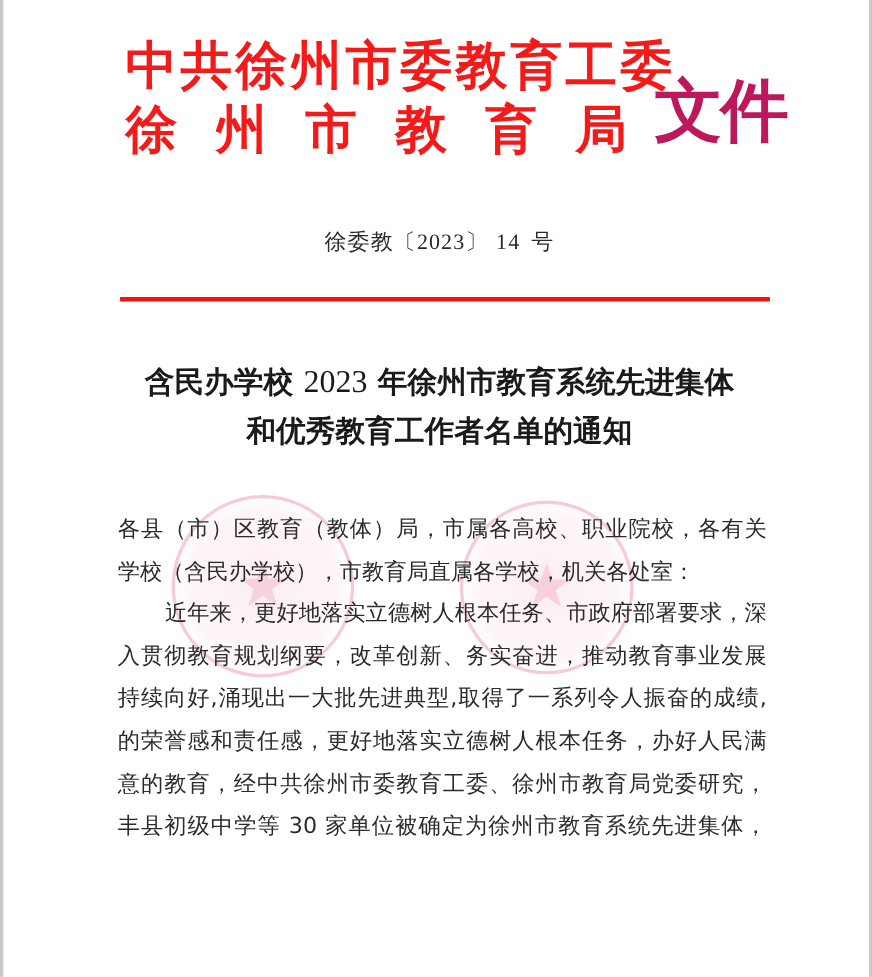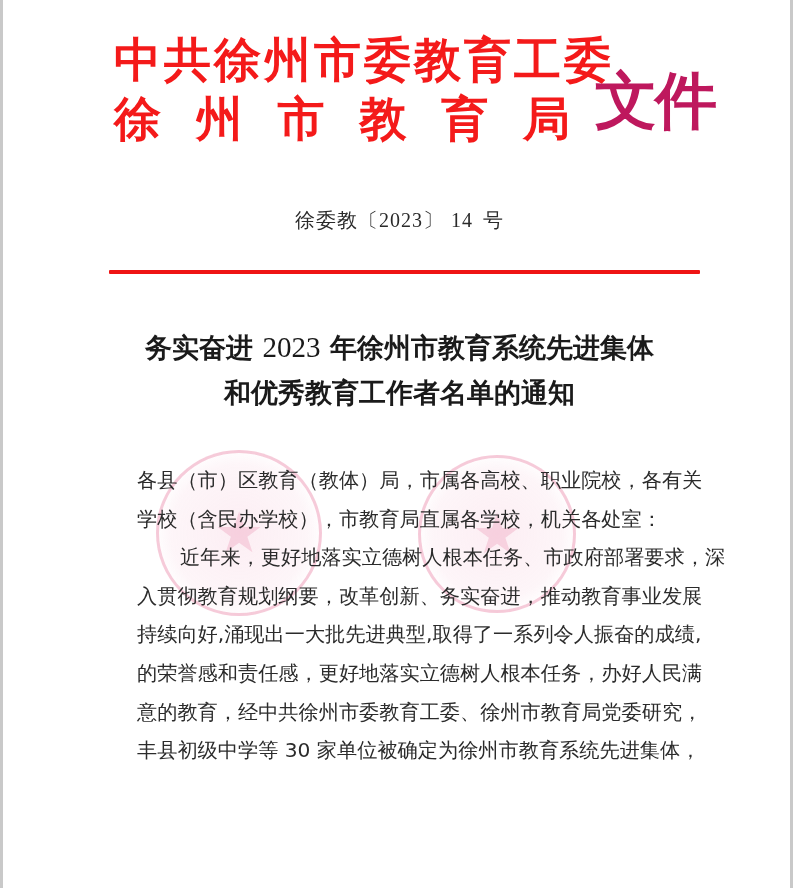--- a/index.html
+++ b/index.html
@@ -124,21 +124,20 @@
     font-size: 20.2px;
     color: #2b2b2b;
     line-height: 38.6px;
   }
   .body-line {
     display: block;
     white-space: nowrap;
     text-align: justify;
     text-align-last: justify;
     height: 38.6px;
-    margin-left: 30px;
   }
   .body-line.indent { padding-left: 43px; }
   .body-line.short { text-align-last: left; }
 </style>
 </head>
 <body>
 
 <div class="page">
 
   <div class="stamp stamp-left">
@@ -159,21 +158,21 @@
   </div>
   <div class="doc-type">文件</div>
 
   <div class="doc-number">
     <span>徐委教〔2023〕</span><span class="num">14</span><span>号</span>
   </div>
 
   <div class="red-rule"></div>
 
   <div class="title title-line1">
-    <span>务实奋进</span>
+    <span>含民办学校</span>
     <span class="latin">2023</span>
     <span>年徐州市教育系统先进集体</span>
   </div>
   <div class="title title-line2">和优秀教育工作者名单的通知</div>
 
   <div class="body-text">
     <span class="body-line">各县（市）区教育（教体）局，市属各高校、职业院校，各有关</span>
     <span class="body-line short">学校（含民办学校），市教育局直属各学校，机关各处室：</span>
     <span class="body-line indent">近年来，更好地落实立德树人根本任务、市政府部署要求，深</span>
     <span class="body-line">入贯彻教育规划纲要，改革创新、务实奋进，推动教育事业发展</span>

